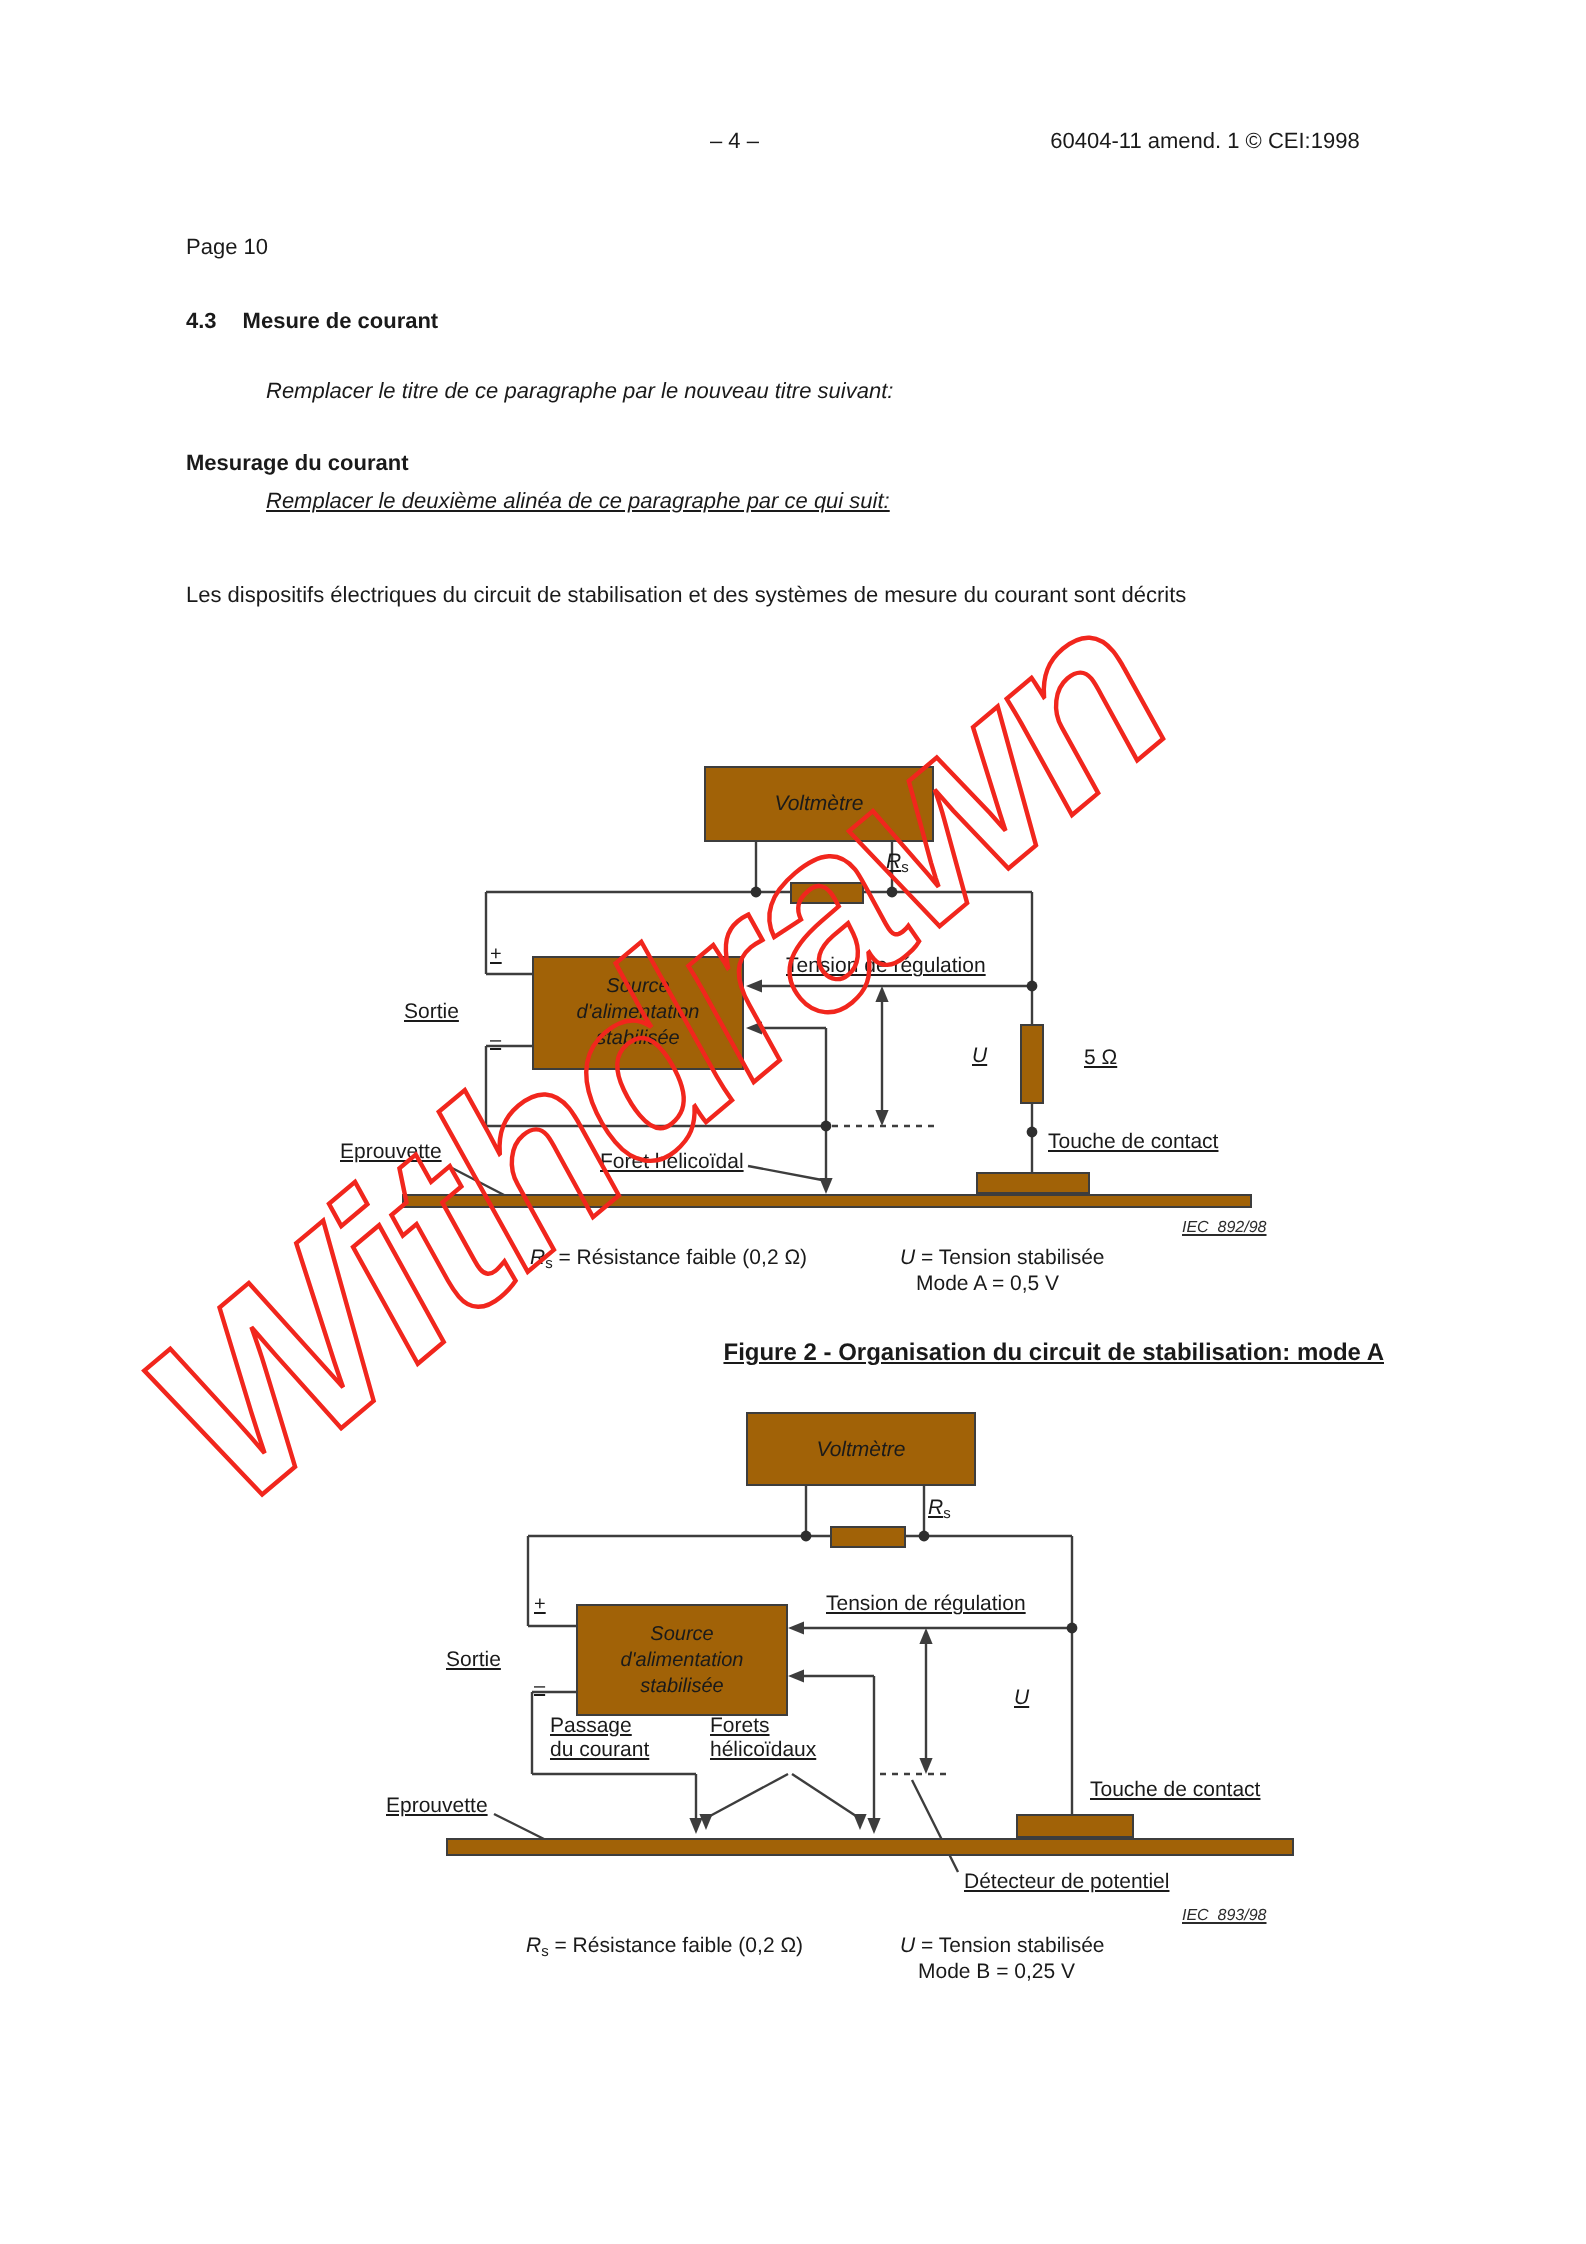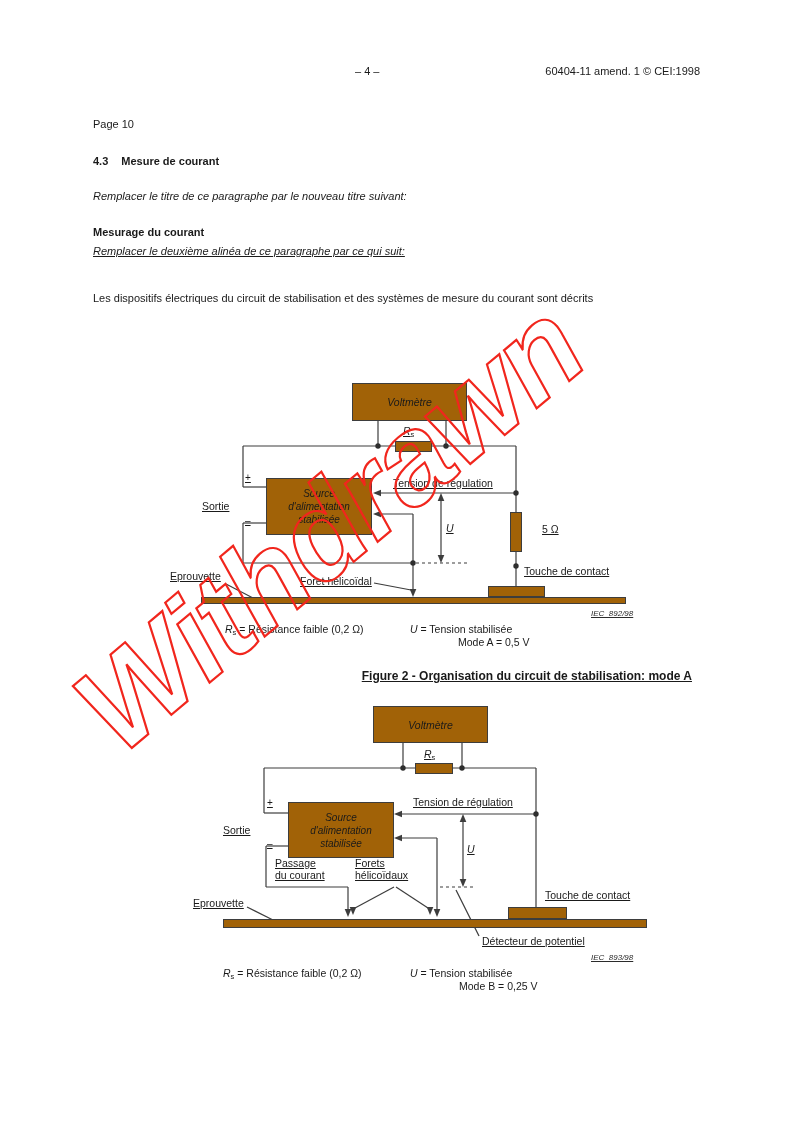--- a/index.html
+++ b/index.html
@@ -5,21 +5,21 @@
   html,body{margin:0;padding:0;background:#888;}
   .page{
     position:relative;width:793px;height:1122px;margin:0 auto;
     background:#ffffff;overflow:hidden;
     font-family:"Liberation Sans","DejaVu Sans",sans-serif;
     color:#1a1a1a;
   }
   .abs{position:absolute;}
   .t11{font-size:11px;line-height:15px;}
   .bold{font-weight:bold;}
-  .it{font-style:italic;}
+  .it{font-style:italic;margin-left:40px;}
   .lbl{position:absolute;font-size:10.5px;line-height:12px;white-space:nowrap;}
   .sym{font-size:10px;}
   .sub{font-size:7.5px;vertical-align:-2px;}
   .iec{position:absolute;font-size:8px;font-style:italic;white-space:pre;color:#2b2b2b;}
   .caption{position:absolute;left:88px;width:604px;text-align:right;font-size:12px;font-weight:bold;white-space:nowrap;}
   .cbox{position:absolute;background:#a16207;border:1.3px solid #3d3d3d;box-sizing:border-box;font-style:italic;}
   .cbox.labelled{display:flex;align-items:center;justify-content:center;font-size:10.5px;}
   .srcbox{display:flex;flex-direction:column;align-items:center;justify-content:center;font-size:10px;line-height:13px;text-align:center;}
   svg.circuit{position:absolute;left:0;top:0;z-index:1;}
   .cbox{z-index:2;align-items:center;}
@@ -32,21 +32,21 @@
     transform:rotate(-40deg);transform-origin:0 100%;
     white-space:nowrap;z-index:10;pointer-events:none;
   }
 </style>
 </head>
 <body>
 
 <div class="page">
 
   <span class="abs t11" style="left:355px;top:64px;">– 4 –</span>
-  <span class="abs t11" style="left:505px;top:64px;width:195px;text-align:right;">60404-11 amend. 1 © CEI:1998</span>
+  <span class="abs t11" style="left:505px;top:64px;width:195px;text-align:center;">60404-11 amend. 1 © CEI:1998</span>
 
   <span class="abs t11" style="left:93px;top:117px;">Page 10</span>
 
   <span class="abs t11 bold" style="left:93px;top:154px;"><span>4.3</span><span style="display:inline-block;width:13px;"></span><span>Mesure de courant</span></span>
 
   <span class="abs t11 it" style="left:93px;top:189px;">Remplacer le titre de ce paragraphe par le nouveau titre suivant:</span>
 
   <span class="abs t11 bold" style="left:93px;top:225px;">Mesurage du courant</span>
 
   <span class="abs t11 it" style="left:93px;top:244px;text-decoration:underline;">Remplacer le deuxième alinéa de ce paragraphe par ce qui suit:</span>

